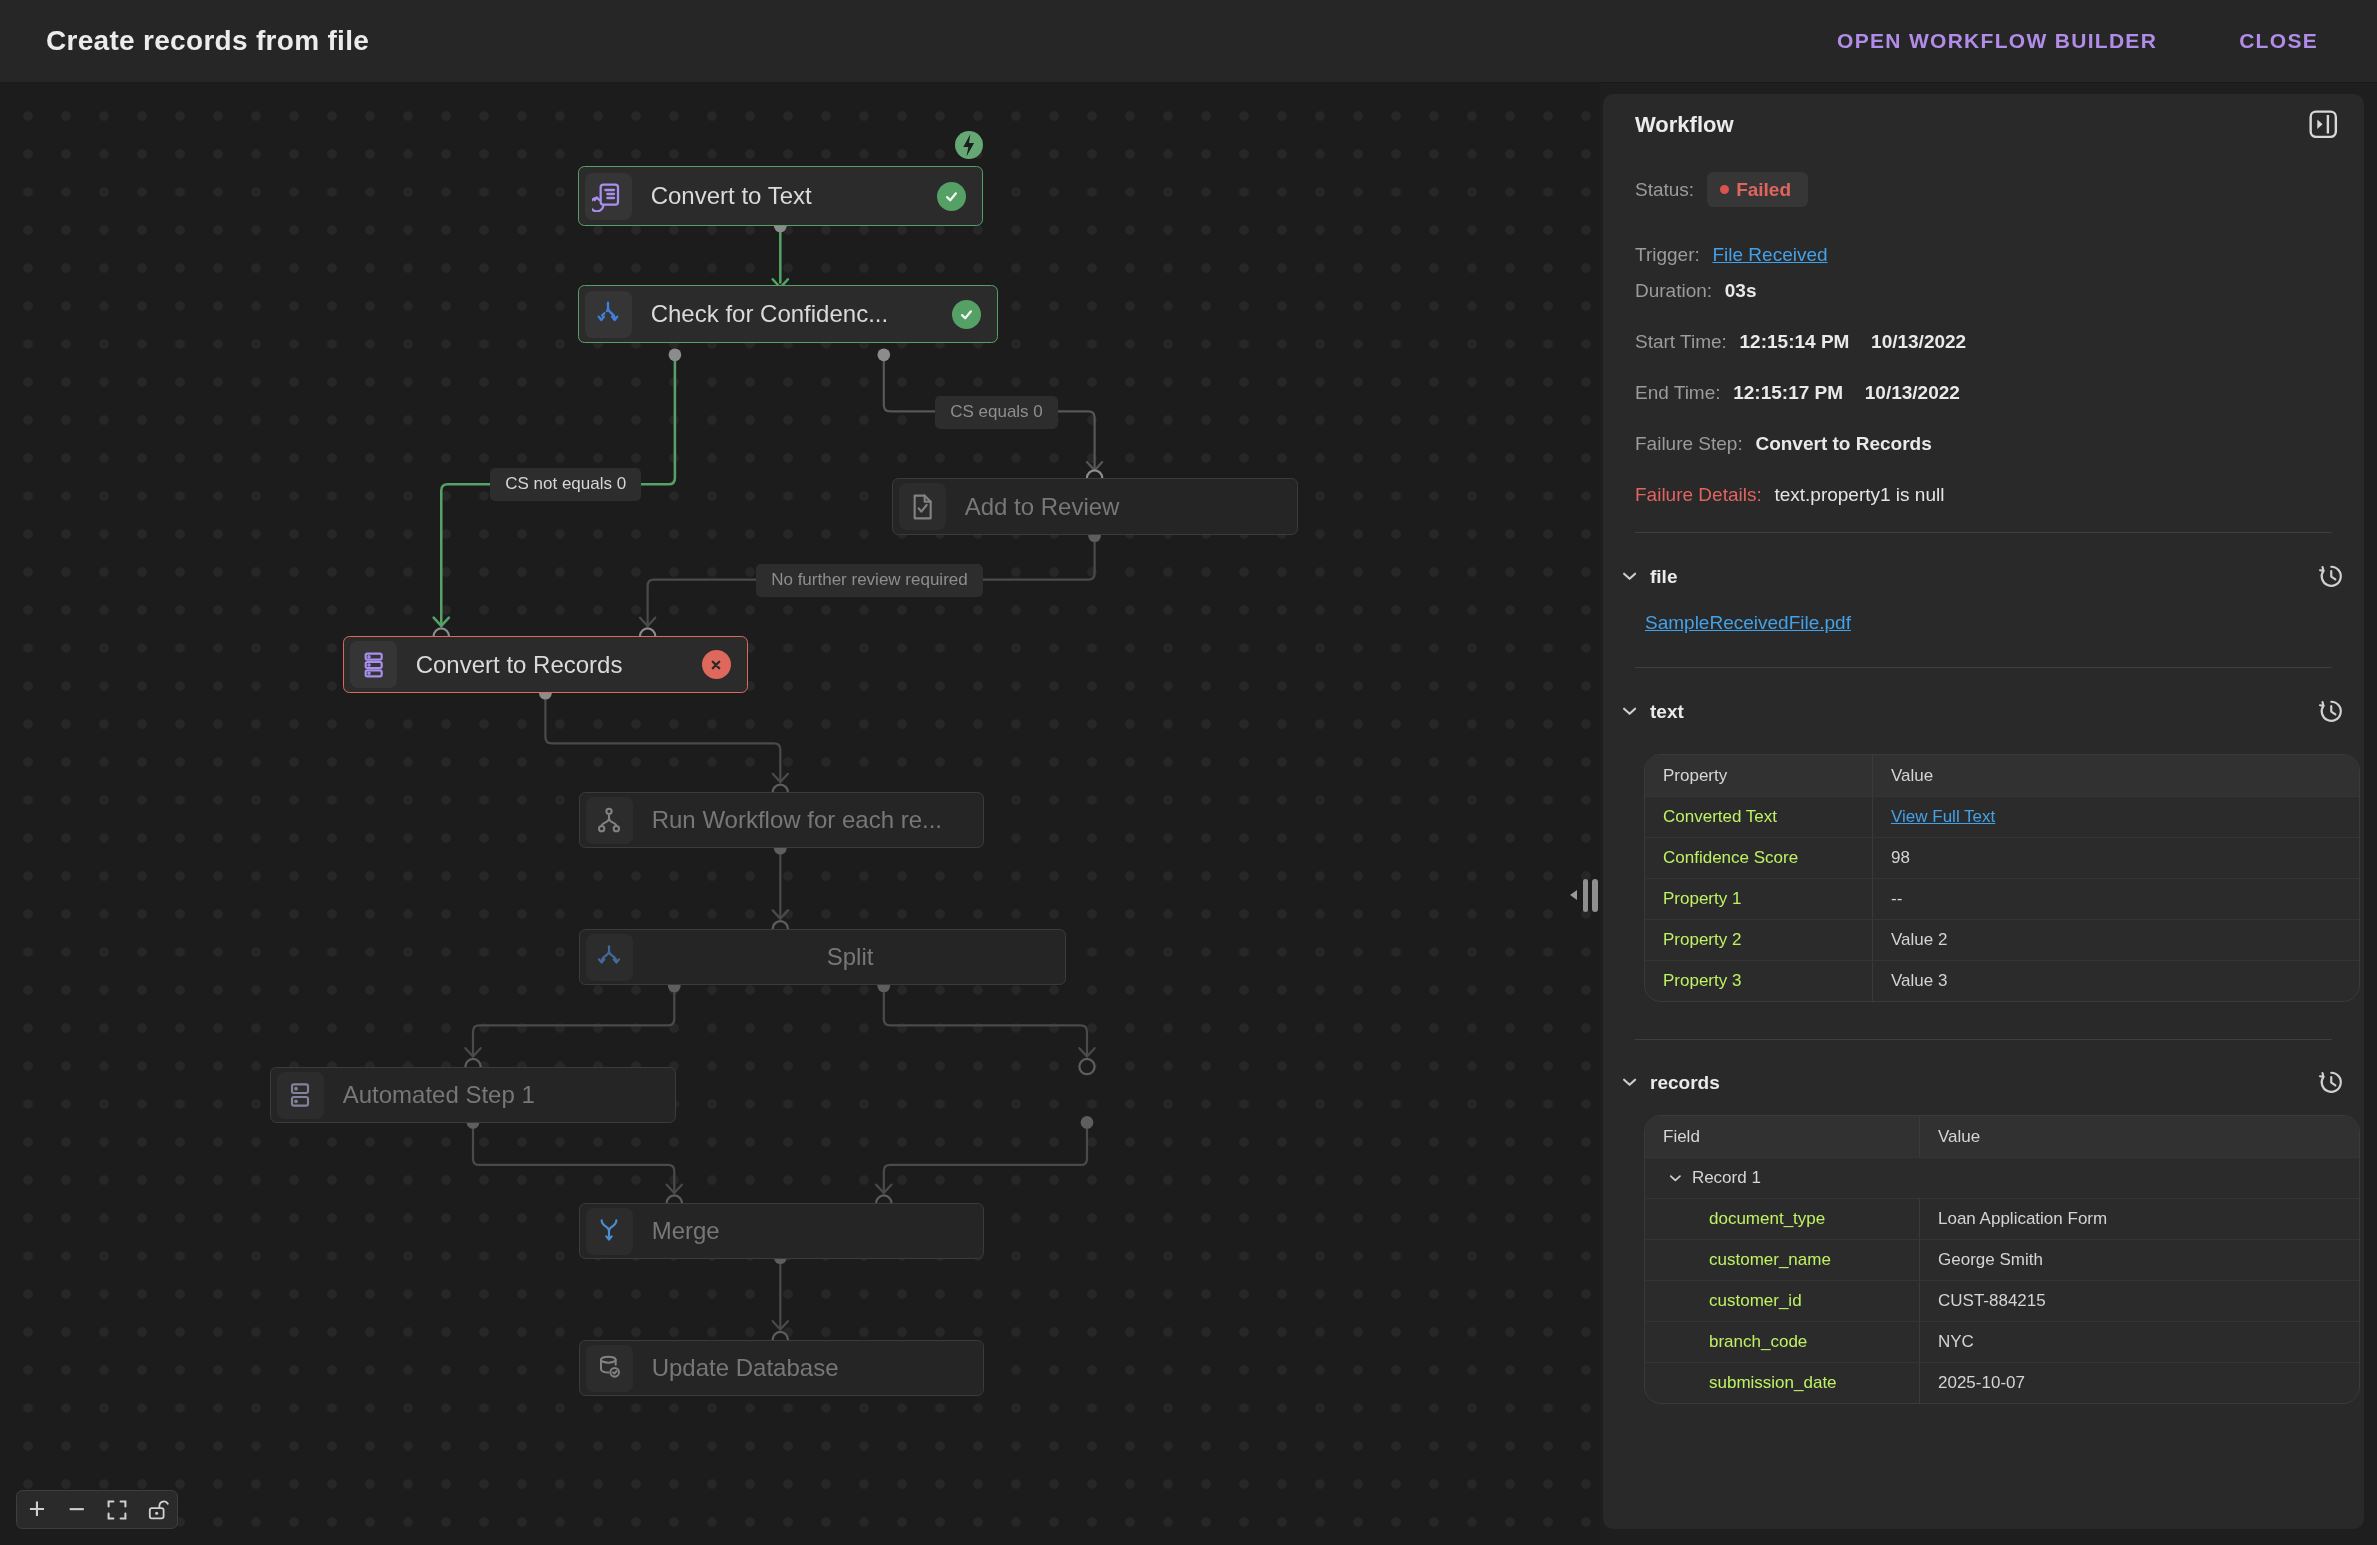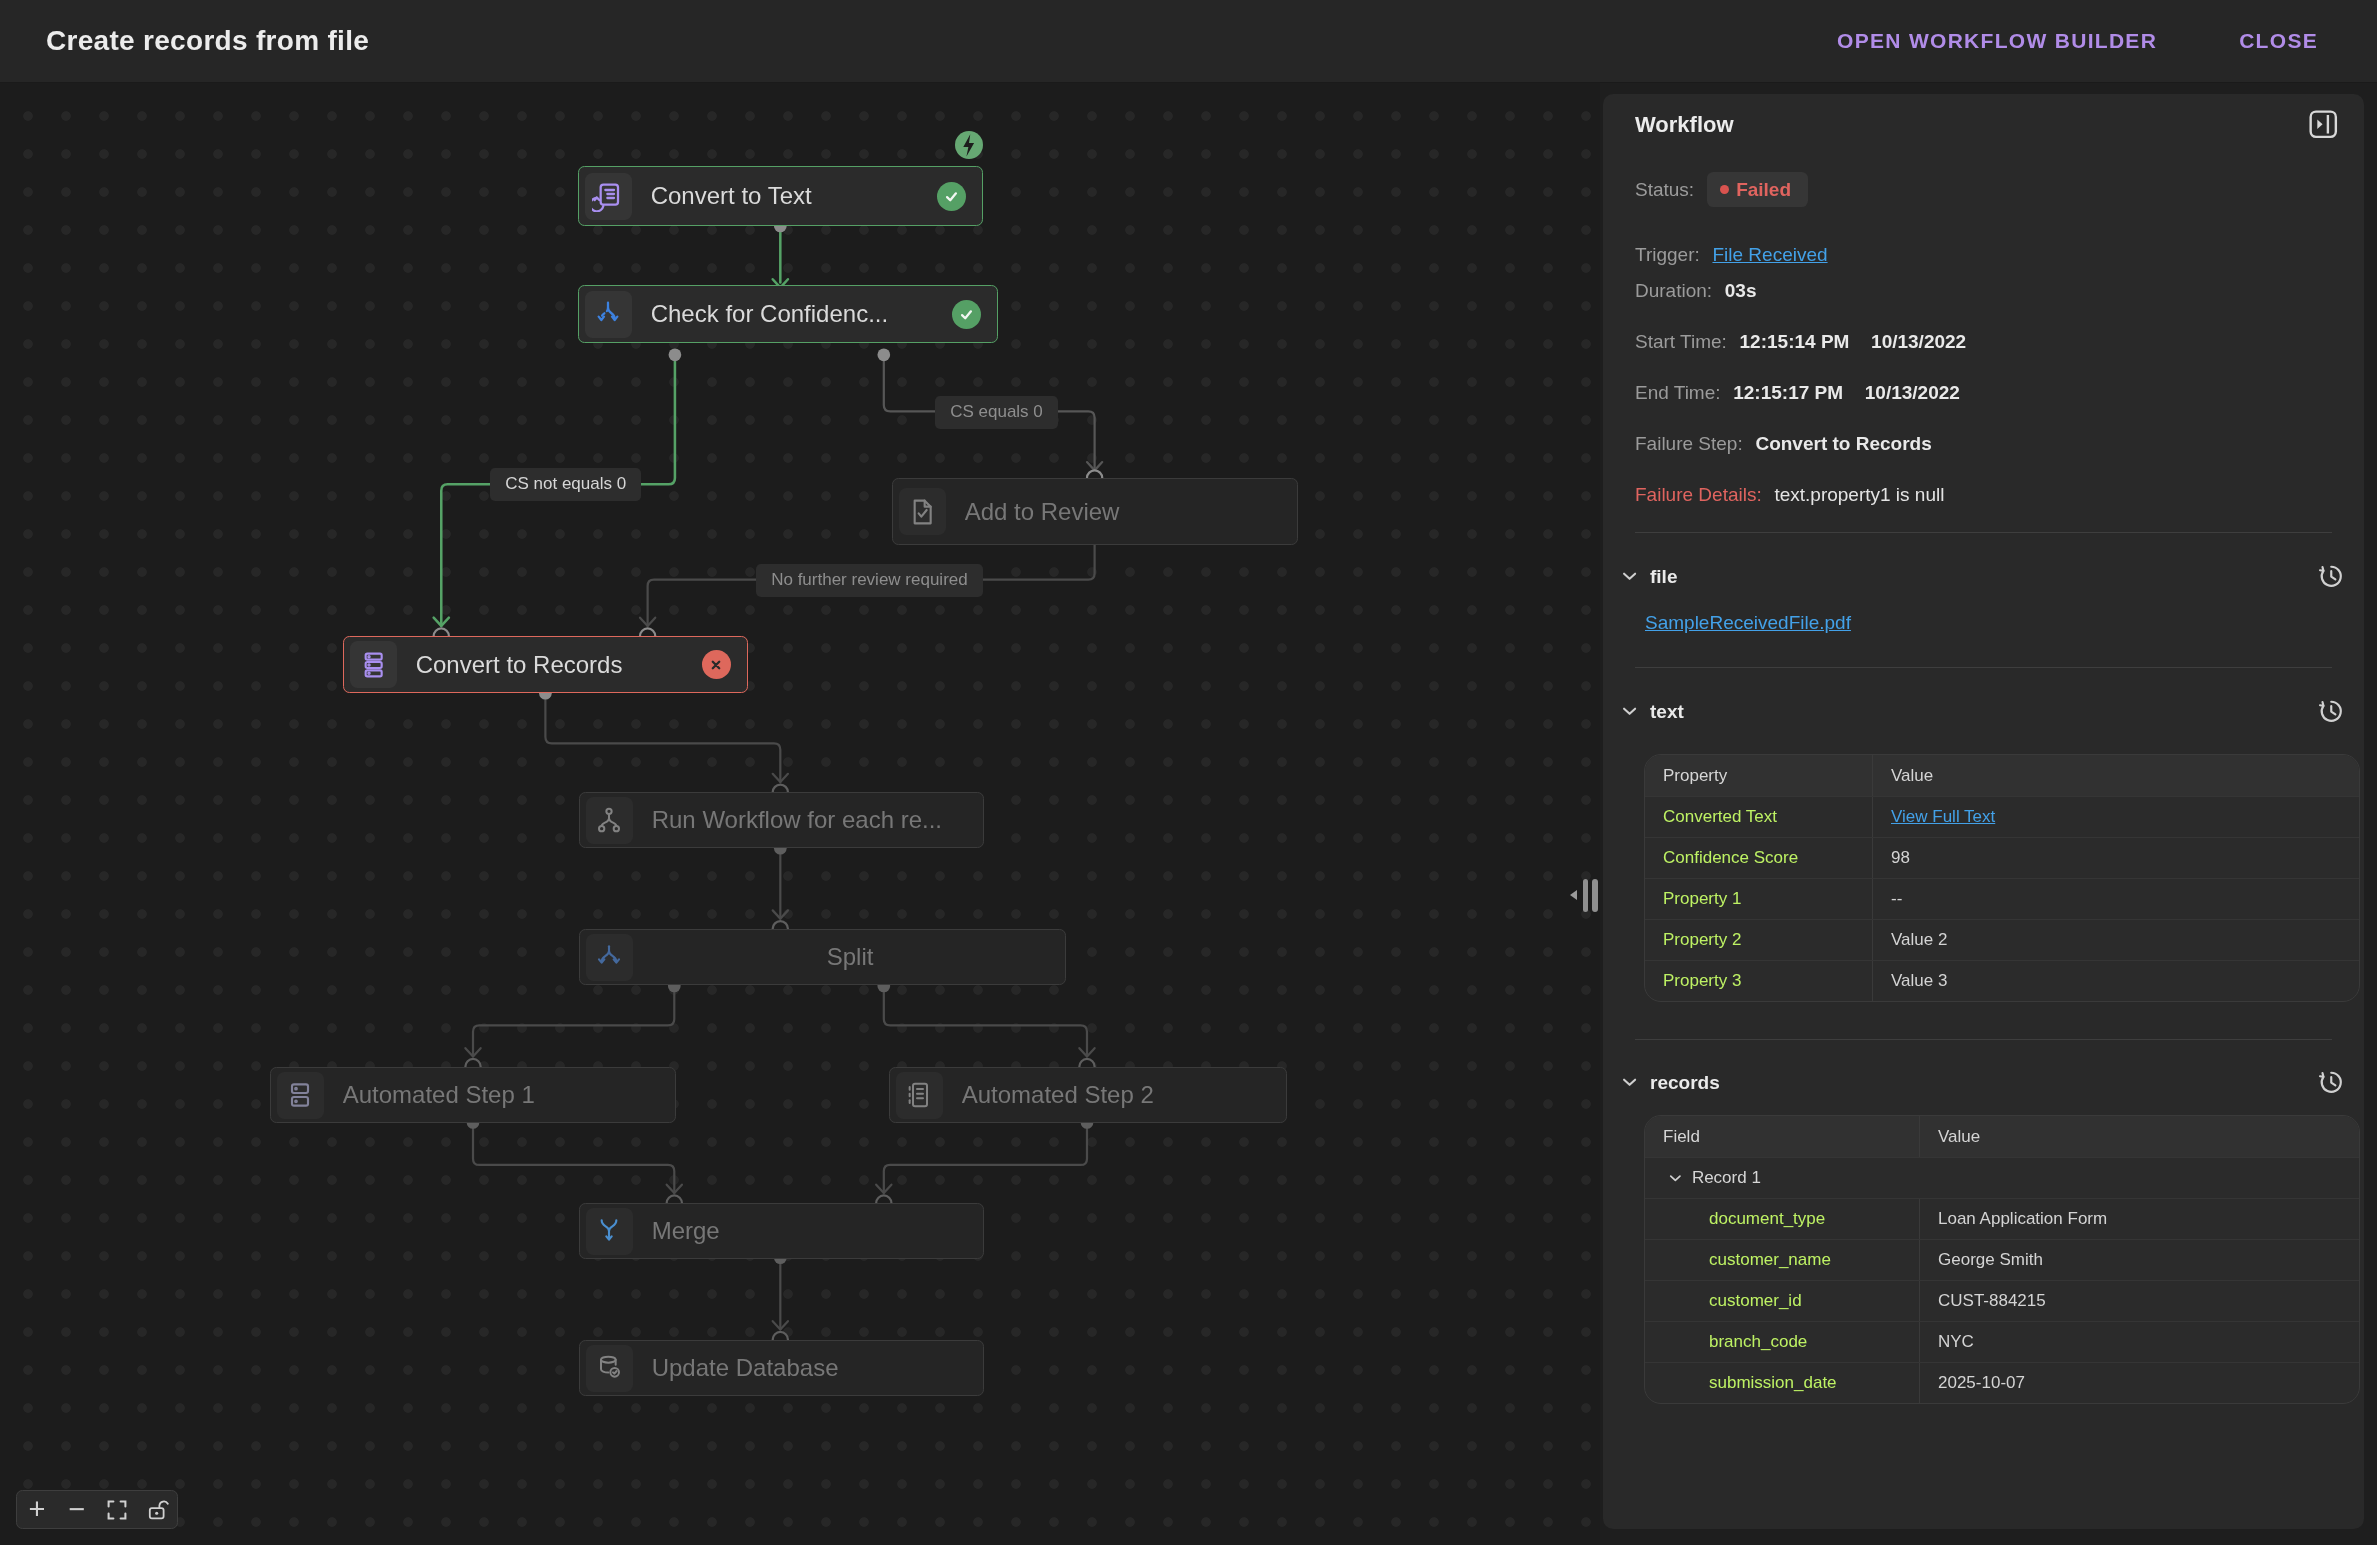--- a/index.html
+++ b/index.html
@@ -246,21 +246,21 @@
         </svg>
       </div>
       <div class="node-label">Check for Confidenc...</div>
       <div class="status-dot ok">
         <svg width="19" height="19" viewBox="0 0 30 30" fill="none" stroke="#f2f6f2" stroke-width="3.6" stroke-linecap="round" stroke-linejoin="round">
             <path d="M8,16 L13,21 L22,10"></path>
           </svg>
       </div>
     </div>
 
-    <div class="node" style="left:892px;top:395px;width:406px;height:67px;">
+    <div class="node" style="left:892px;top:395px;width:406px;height:57px;">
       <div class="icon-box">
         <svg width="32" height="32" viewBox="0 0 48 48" fill="none" stroke="#828282" stroke-width="3.2" stroke-linecap="round" stroke-linejoin="round">
           <path d="M13,7 H28 L37,16 V41 H13 Z"></path>
             <path d="M28,7 V16 H37"></path>
           <path d="M19,26 L23,31 L31,21"></path>
         </svg>
       </div>
       <div class="node-label">Add to Review</div>
     </div>
 
@@ -313,34 +313,20 @@
         <svg width="32" height="32" viewBox="0 0 48 48" fill="none" stroke="#82829a" stroke-width="3.2" stroke-linecap="round" stroke-linejoin="round">
           <rect x="12" y="8" width="24" height="13" rx="3"></rect>
             <rect x="12" y="27" width="24" height="13" rx="3"></rect>
           <circle cx="18" cy="14.5" r="1.2" fill="#82829a"></circle>
             <circle cx="18" cy="33.5" r="1.2" fill="#82829a"></circle>
         </svg>
       </div>
       <div class="node-label">Automated Step 1</div>
     </div>
 
-    <div class="node" style="left:889px;top:984px;width:398px;height:56px;">
-      <div class="icon-box">
-        <svg width="32" height="32" viewBox="0 0 48 48" fill="none" stroke="#828282" stroke-width="3" stroke-linecap="round" stroke-linejoin="round">
-          <rect x="15" y="7" width="21" height="34" rx="3"></rect>
-          <line x1="21" y1="15" x2="30" y2="15"></line>
-            <line x1="21" y1="22" x2="30" y2="22"></line>
-            <line x1="21" y1="29" x2="30" y2="29"></line>
-          <line x1="10" y1="12" x2="10" y2="16"></line>
-            <line x1="10" y1="22" x2="10" y2="26"></line>
-            <line x1="10" y1="32" x2="10" y2="36"></line>
-        </svg>
-      </div>
-      <div class="node-label">Automated Step 2</div>
-    </div>
 
     <div class="node" style="left:579px;top:1120px;width:405px;height:56px;">
       <div class="icon-box">
         <svg width="32" height="32" viewBox="0 0 48 48" fill="none" stroke="#4a8fd0" stroke-width="3.2" stroke-linecap="round" stroke-linejoin="round">
           <path d="M13,8 C13,18 24,16 24,24"></path>
             <path d="M35,8 C35,18 24,16 24,24"></path>
           <path d="M24,24 V36"></path>
             <path d="M20,32 L24,37 L28,32"></path>
         </svg>
       </div>

